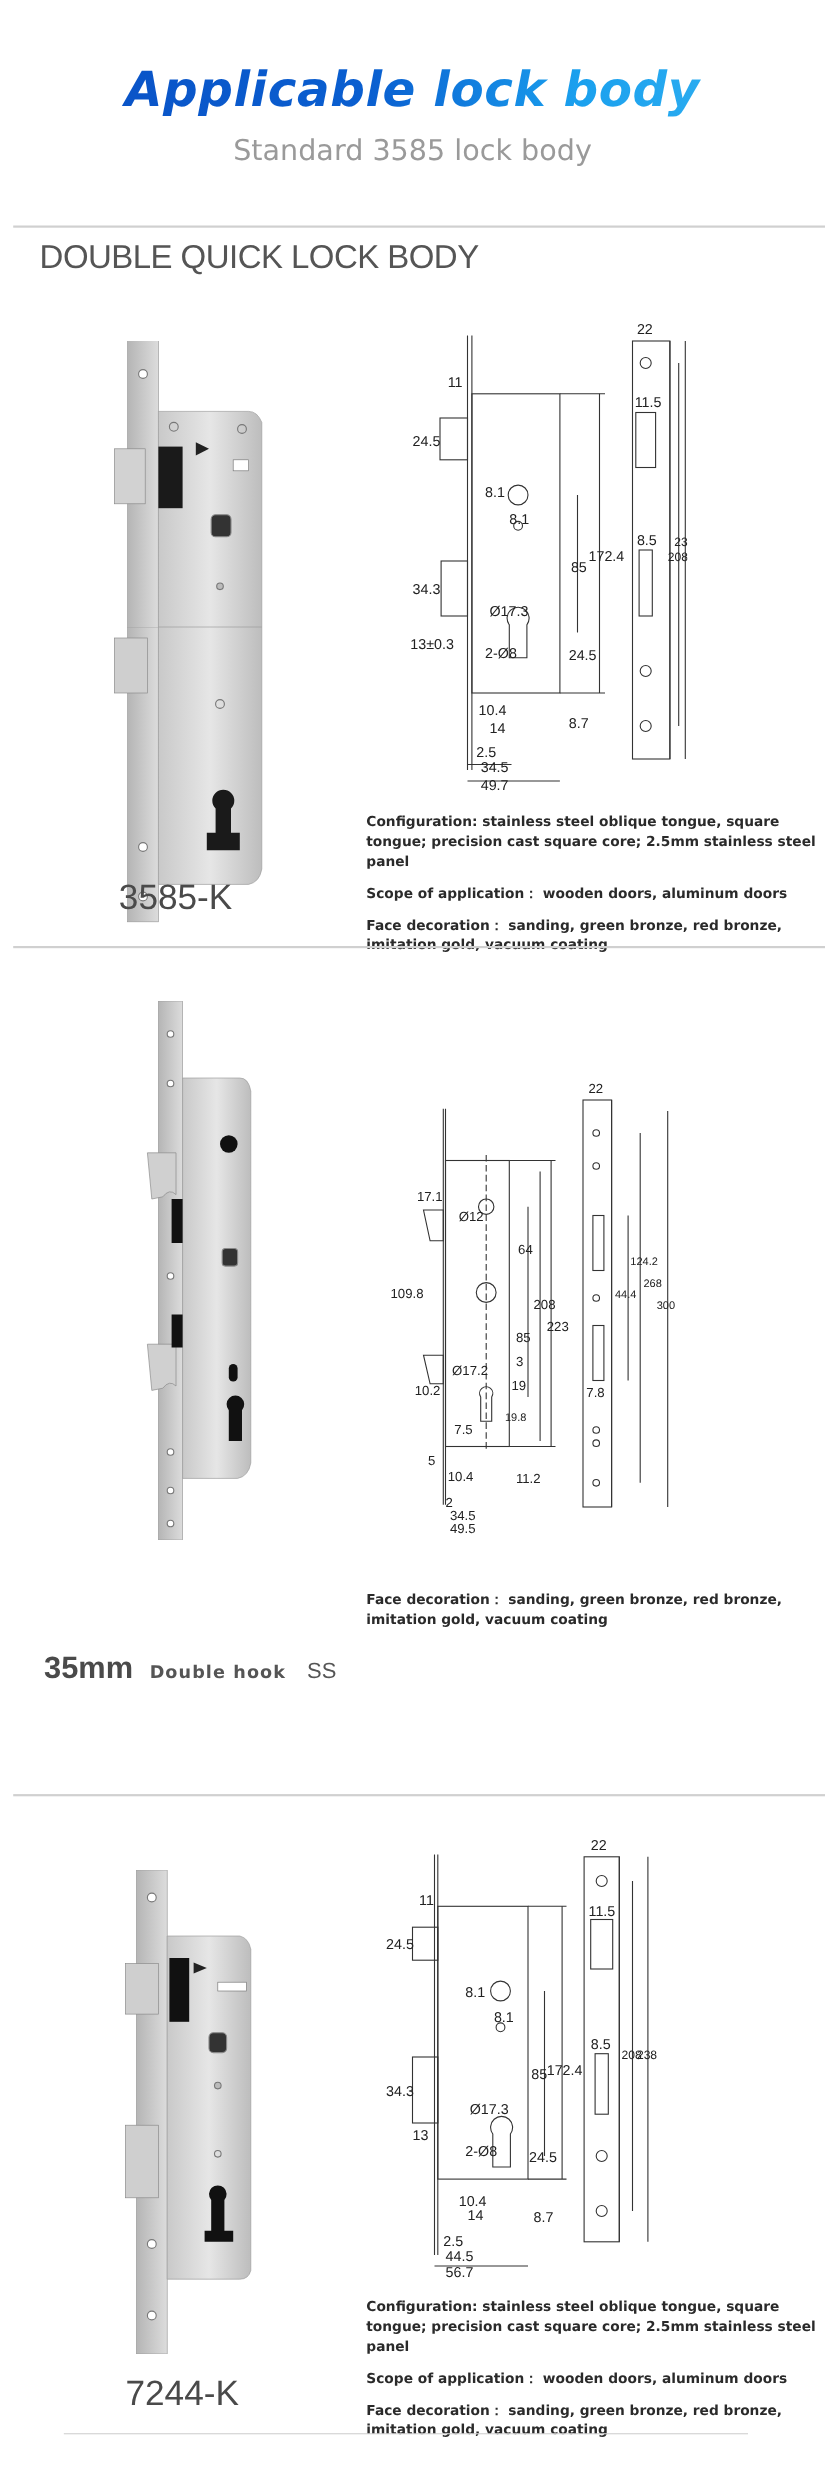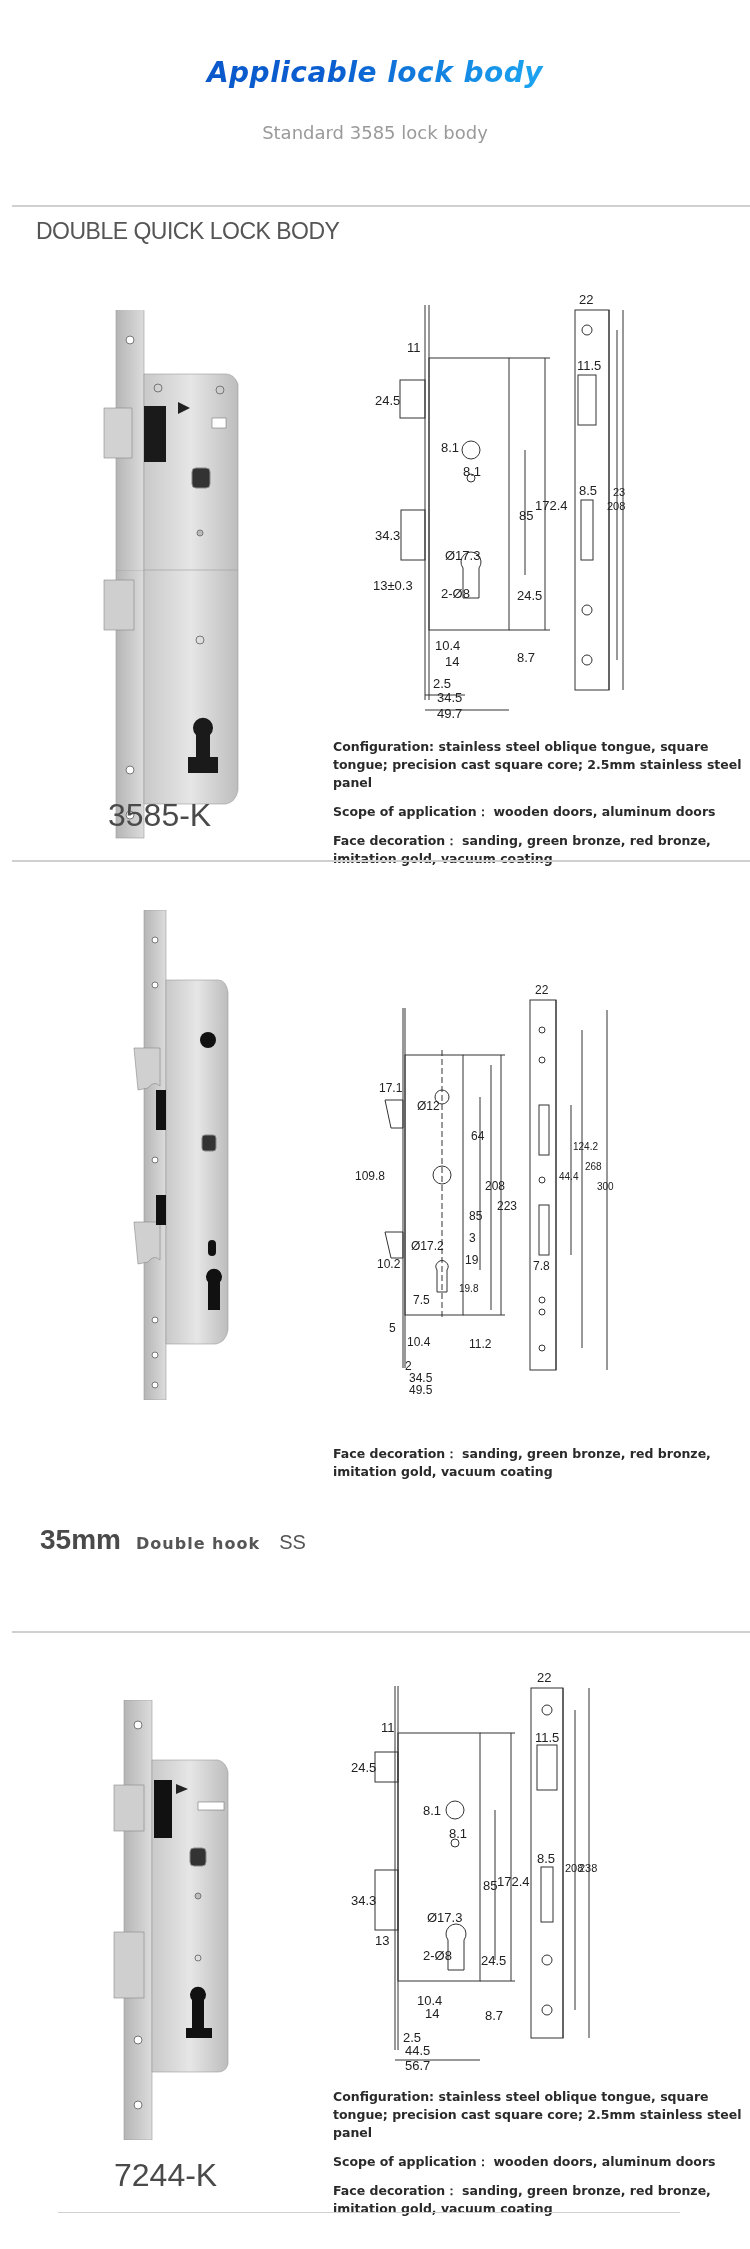--- a/index.html
+++ b/index.html
@@ -1,22 +1,22 @@
 <!DOCTYPE html>
 <html><head>
 <meta charset="utf-8">
 <style>
   html, body { margin:0; padding:0; background:#fff; }
   body { width:750px; height:2249px; position:relative; overflow:hidden; font-family:"DejaVu Sans", sans-serif; color:#333; }
   .abs { position:absolute; }
-  .title { left:0; width:750px; top:56px; text-align:center; font-family:"DejaVu Sans", sans-serif; font-weight:bold; font-style:italic; font-size:28px; letter-spacing:0.5px;
+  .title { left:0; width:750px; top:56px; text-align:center; font-family:"DejaVu Sans", sans-serif; font-weight:bold; font-style:italic; font-size:44px; letter-spacing:0.5px;
     background:linear-gradient(90deg,#0a4fc4 0%,#0a5fd0 45%,#1aa0ee 70%,#39b6f2 100%); -webkit-background-clip:text; background-clip:text; color:transparent; }
-  .subtitle { left:0; width:750px; top:122px; text-align:center; font-size:18px; color:#9a9a9a; }
+  .subtitle { left:0; width:750px; top:122px; text-align:center; font-size:26px; color:#9a9a9a; }
   .hr { height:2px; background:#d0d0d0; }
-  .section-heading { left:36px; top:218px; font-family:"Liberation Sans", sans-serif; font-size:23px; color:#555; letter-spacing:-0.5px; }
+  .section-heading { left:36px; top:218px; font-family:"Liberation Sans", sans-serif; font-size:30px; color:#555; letter-spacing:-0.5px; }
   .model { font-family:"Liberation Sans", sans-serif; font-weight:normal; font-size:32px; color:#4a4a4a; }
   .spec { left:333px; width:410px; font-size:12.5px; font-weight:bold; color:#2a2a2a; line-height:18px; }
   .spec p { margin:0 0 11px 0; }
   .tag35 { font-family:"Liberation Sans", sans-serif; font-weight:bold; }
   svg { position:absolute; }
 </style>
 </head>
 <body>
 
 <div class="abs title">Applicable lock body</div>
@@ -132,21 +132,21 @@
     <rect x="72" y="225" width="14" height="16" rx="3" fill="#333" stroke="#888"></rect>
     <rect x="78" y="330" width="8" height="16" rx="4" fill="#111"></rect>
     <path d="M78 372 a8 8 0 1 1 12 0 v28 h-12 z" fill="#111"></path>
     <circle cx="25" cy="30" r="3" fill="#fff" stroke="#777"></circle>
     <circle cx="25" cy="75" r="3" fill="#fff" stroke="#777"></circle>
     <circle cx="25" cy="250" r="3" fill="#fff" stroke="#777"></circle>
     <circle cx="25" cy="410" r="3" fill="#fff" stroke="#777"></circle>
     <circle cx="25" cy="445" r="3" fill="#fff" stroke="#777"></circle>
     <circle cx="25" cy="475" r="3" fill="#fff" stroke="#777"></circle>
   </svg>
-  <div class="abs" style="left:40px;top:620px;margin-top:24px;">
+  <div class="abs" style="left:40px;top:620px;">
     <span class="tag35" style="font-size:28px;color:#4a4a4a;">35mm</span>
     <span style="font-size:16px;font-weight:bold;color:#555;margin-left:10px;letter-spacing:1px;">Double hook</span>
     <span class="tag35" style="font-size:20px;font-weight:normal;color:#555;margin-left:14px;">SS</span>
   </div>
 
   <svg style="left:345px;top:90px;" width="280" height="430" viewBox="0 0 280 430" font-family="Liberation Sans, sans-serif" font-size="12" fill="#222">
     <g stroke="#333" stroke-width="1" fill="none">
       <line x1="58" y1="38" x2="58" y2="398"></line>
         <line x1="60" y1="38" x2="60" y2="398"></line>
       <rect x="60" y="85" width="58" height="260"></rect>

